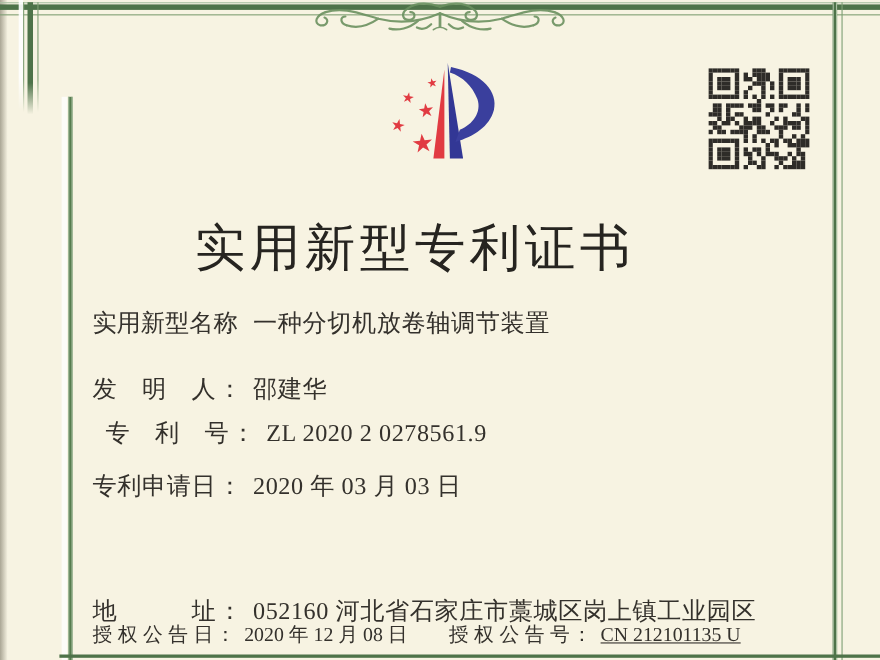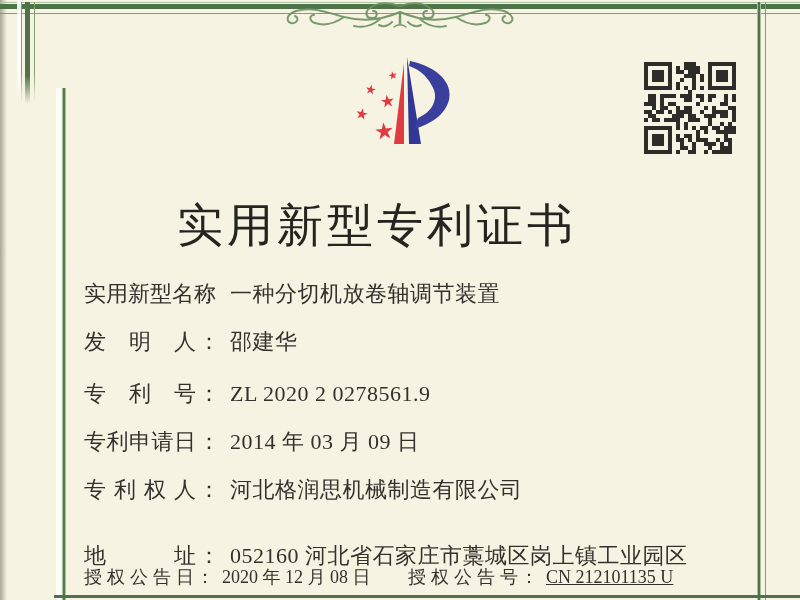--- a/index.html
+++ b/index.html
@@ -49,21 +49,21 @@
   
   .qr{position:absolute;left:644px;top:62px;width:92px;height:92px;}
   
   .title{position:absolute;left:0;right:46px;top:170px;text-align:center;
     font-size:46px;letter-spacing:4px;color:var(--ink-dark);font-weight:500;margin-top:25px;}
   
   .row{position:absolute;left:84px;font-size:22px;color:var(--ink);white-space:nowrap;}
   .row .label{display:inline-block;width:112px;text-align:justify;text-align-last:justify;vertical-align:bottom;}
   .row .colon{display:inline-block;margin:0 10px 0 2px;}
   .row .value{letter-spacing:.5px;}
-  .r1{top:279px;} .r2{top:327px;} .r3{top:379px;} .r4{top:427px;}
+  .r1{top:279px;} .r2{top:339px;} .r3{top:379px;margin-left:12px;} .r4{top:427px;}
   .r5{top:475px;} .r6{top:541px;}
   .footer-row{position:absolute;top:565px;left:84px;right:0;font-size:18px;color:var(--ink);white-space:nowrap;}
   .footer-field{position:absolute;top:0;}
   .ff1{left:0;} .ff2{left:324px;text-decoration:underline;}
   .footer-field .label{display:inline-block;width:110px;text-align:justify;text-align-last:justify;}
   .footer-field .colon{display:inline-block;margin:0 8px 0 2px;}
 </style>
 </head>
 <body>
 
@@ -404,24 +404,21 @@
   <div class="row r1">
     <span class="label">实用新型名称</span><span class="colon">：</span><span class="value">一种分切机放卷轴调节装置</span>
   </div>
   <div class="row r2">
     <span class="label">发明人</span><span class="colon">：</span><span class="value">邵建华</span>
   </div>
   <div class="row r3">
     <span class="label">专利号</span><span class="colon">：</span><span class="value">ZL 2020 2 0278561.9</span>
   </div>
   <div class="row r4">
-    <span class="label">专利申请日</span><span class="colon">：</span><span class="value">2014 年 03 月 09 日</span>
-  </div>
-  <div class="row r5">
-    <span class="label">专利权人</span><span class="colon">：</span><span class="value">河北格润思机械制造有限公司</span>
+    <span class="label">专利申请日</span><span class="colon">：</span><span class="value">2020 年 03 月 03 日</span>
   </div>
   <div class="row r6">
     <span class="label">地址</span><span class="colon">：</span><span class="value">052160 河北省石家庄市藁城区岗上镇工业园区</span>
   </div>
 
   <div class="footer-row">
     <div class="footer-field ff1">
       <span class="label">授权公告日</span><span class="colon">：</span><span class="value">2020 年 12 月 08 日</span>
     </div>
     <div class="footer-field ff2">

